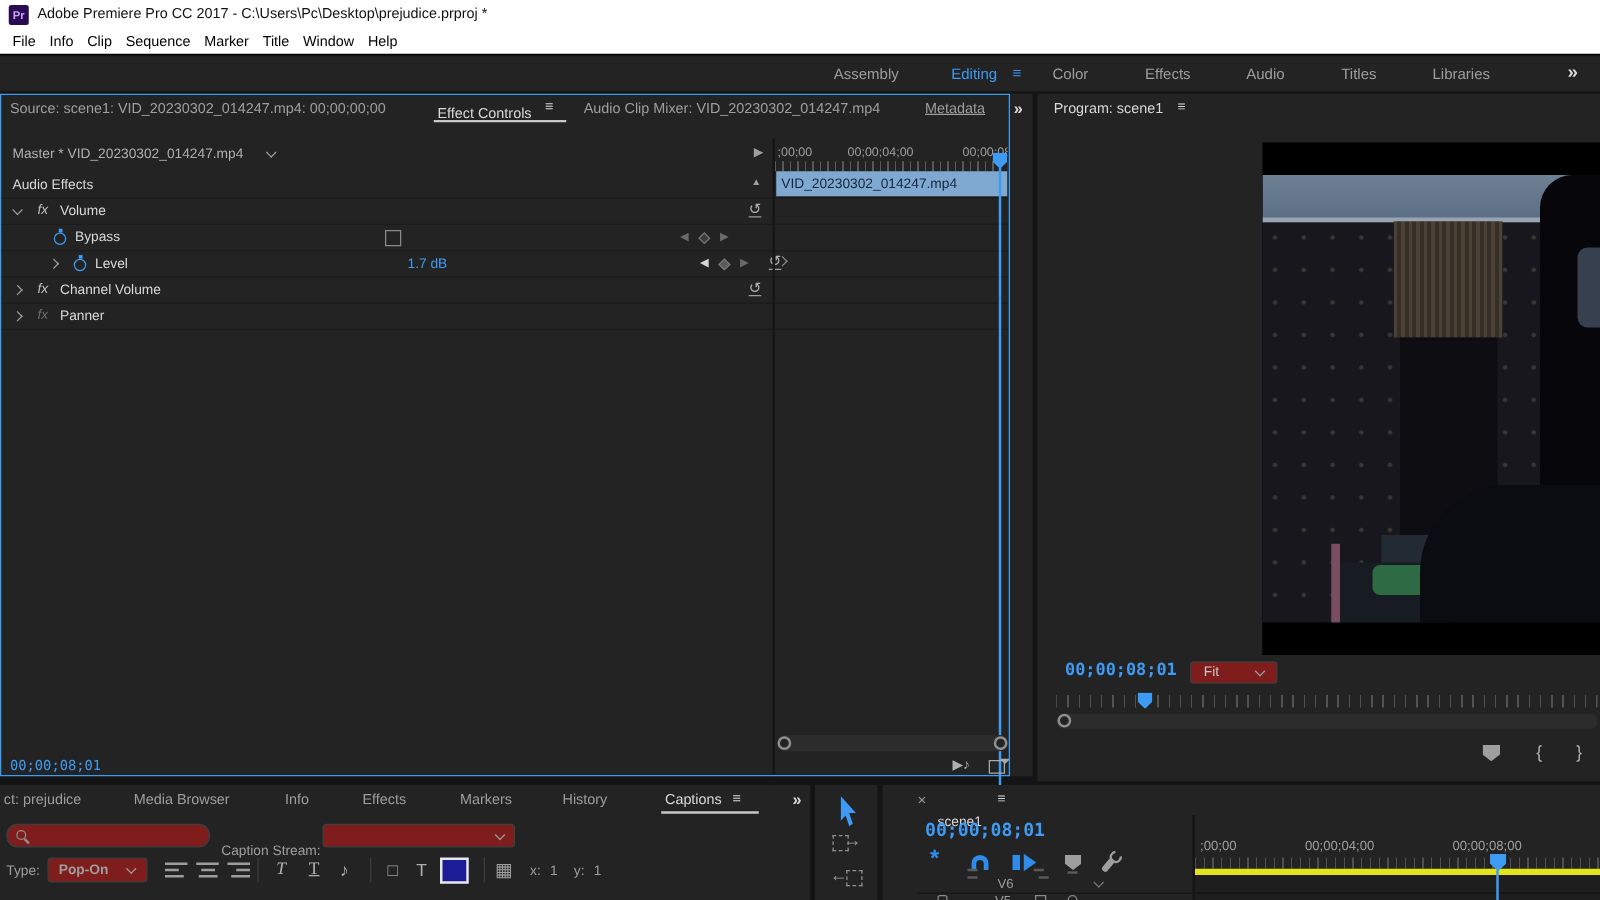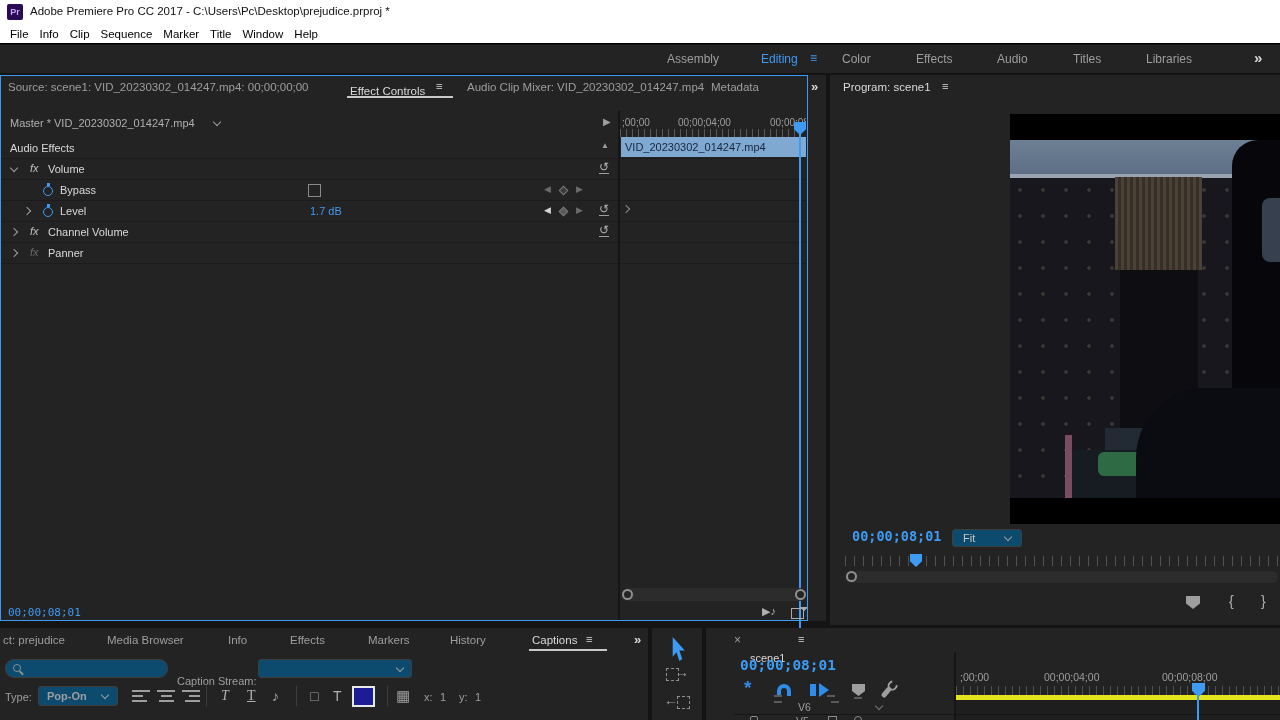--- a/index.html
+++ b/index.html
@@ -29,21 +29,21 @@
   .pent{ position:absolute; background:#9e9e9e; clip-path:polygon(0 0,100% 0,100% 58%,50% 100%,0 58%); }
   .knobbar{ position:absolute; background:#2c2c2c; border-radius:6px; }
   .knob{ position:absolute; width:11px; height:11px; border:2px solid #8f8f8f; border-radius:50%; background:#232323; }
   .mag{ position:absolute; width:8px; height:8px; border:1.5px solid #8f8f8f; border-radius:50%; }
   .mag::after{ content:''; position:absolute; width:5px; height:1.5px; background:#8f8f8f; transform:rotate(45deg); right:-4px; bottom:-2px; }
   .al{ position:absolute; width:18px; height:12px; }
   .al.l{ background:linear-gradient(#9e9e9e,#9e9e9e) 0 0/18px 2px no-repeat,linear-gradient(#9e9e9e,#9e9e9e) 0 5px/11px 2px no-repeat,linear-gradient(#9e9e9e,#9e9e9e) 0 10px/15px 2px no-repeat; }
   .al.c{ background:linear-gradient(#9e9e9e,#9e9e9e) 0 0/18px 2px no-repeat,linear-gradient(#9e9e9e,#9e9e9e) 3.5px 5px/11px 2px no-repeat,linear-gradient(#9e9e9e,#9e9e9e) 1.5px 10px/15px 2px no-repeat; }
   .al.r{ background:linear-gradient(#9e9e9e,#9e9e9e) 0 0/18px 2px no-repeat,linear-gradient(#9e9e9e,#9e9e9e) 7px 5px/11px 2px no-repeat,linear-gradient(#9e9e9e,#9e9e9e) 3px 10px/15px 2px no-repeat; }
   .vdiv{ position:absolute; width:1px; background:#3d3d3d; }
-  .dd{ position:absolute; background:#0c4a6e; border:1px solid #3e3e3e; border-radius:3px; }
+  .dd{ position:absolute; background:#7f1d1d; border:1px solid #3e3e3e; border-radius:3px; }
   .magnet{ position:absolute; width:14px; height:12px; border:4px solid #2f8ceb; border-bottom:none; border-radius:8px 8px 0 0; }
   .wrench{ position:absolute; width:4.5px; height:12px; background:#9e9e9e; border-radius:2px; transform:rotate(40deg); }
   .wrench::before{ content:''; position:absolute; top:-8px; left:-2px; width:6px; height:6px; border:2.5px solid #9e9e9e; border-radius:50%; border-top-color:transparent; }
   .linksel{ position:absolute; width:20px; height:14px; }
   .linksel::before{ content:''; position:absolute; left:0; top:1px; width:6px; height:12px; background:#2f8ceb; }
   .linksel::after{ content:''; position:absolute; left:9px; top:0; border-left:10px solid #2f8ceb; border-top:7px solid transparent; border-bottom:7px solid transparent; }
   .seltool{ position:absolute; width:18px; height:24px; background:#3e9bf4; clip-path:polygon(15% 0,15% 82%,36% 64%,52% 100%,68% 92%,52% 56%,82% 56%); }
   .dashbox{ position:absolute; width:13px; height:13px; border:1px dashed #8f8f8f; }
   .exporti{ position:absolute; width:13px; height:11px; border:1.5px solid #aaa; }
   .exporti::after{ content:''; position:absolute; right:-4px; top:-5px; border-left:6px solid transparent; border-bottom:6px solid #aaa; transform:rotate(45deg); }
@@ -83,21 +83,21 @@
     <span class="abs lt" style="left:1254px;top:4px;font-size:15px;font-weight:bold;">»</span>
   </div>
 
   <div class="panel" style="left:0;top:75px;width:826px;height:546px;">
 
     <div class="abs" style="left:0;top:0;width:806px;height:23px;overflow:hidden;font-size:11.5px;">
       <span class="abs" style="left:8px;top:6px;">Source: scene1: VID_20230302_014247.mp4: 00;00;00;00</span>
       <span class="abs lt" style="left:350px;top:10px;">Effect Controls</span>
       <span class="abs lt" style="left:436px;top:5px;font-weight:bold;">≡</span>
       <span class="abs" style="left:467px;top:6px;">Audio Clip Mixer: VID_20230302_014247.mp4</span>
-      <span class="abs" style="left:711px;top:6px;">Metadata</span>
+      <span class="abs" style="left:740px;top:6px;text-decoration:underline;">Metadata</span>
       <div class="abs" style="left:347px;top:21px;width:106px;height:2px;background:#c8c8c8;"></div>
     </div>
     <span class="abs lt" style="left:811px;top:4px;font-size:13px;font-weight:bold;">»</span>
 
     <div class="abs" style="left:0;top:36px;width:806px;height:26px;">
       <span class="abs" style="left:10px;top:6px;color:#b0b0b0;">Master * VID_20230302_014247.mp4</span>
       <span class="cv d abs" style="left:214px;top:8px;color:#9e9e9e;"></span>
       <span class="abs" style="left:603px;top:5px;color:#9e9e9e;font-size:10px;">▶</span>
     </div>
 
@@ -118,21 +118,21 @@
     <div class="abs" style="left:0;top:105px;width:618px;height:21px;">
       <span class="sw" style="left:43px;top:6px;"></span>
       <span class="abs lt" style="left:60px;top:4px;">Bypass</span>
       <span class="cb" style="left:308px;top:4px;"></span>
       <span class="abs dim" style="left:544px;top:4px;font-size:9px;">◀</span>
       <span class="kd" style="left:560px;top:7px;"></span>
       <span class="abs dim" style="left:576px;top:4px;font-size:9px;">▶</span>
     </div>
     <div class="rowline" style="left:0;top:125px;width:806px;"></div>
 
-    <div class="abs" style="left:0;top:126px;width:618px;height:21px;text-decoration:underline;">
+    <div class="abs" style="left:16px;top:126px;width:618px;height:21px;text-decoration:underline;">
       <span class="cv r abs" style="left:24px;top:7px;"></span>
       <span class="sw" style="left:43px;top:6px;"></span>
       <span class="abs lt" style="left:60px;top:4px;">Level</span>
       <span class="abs blue" style="left:310px;top:4px;">1.7 dB</span>
       <span class="abs" style="left:544px;top:4px;font-size:9px;color:#d6d6d6;">◀</span>
       <span class="kd" style="left:560px;top:7px;background:#5a5a5a;"></span>
       <span class="abs dim" style="left:576px;top:4px;font-size:9px;">▶</span>
       <span class="abs reset" style="left:599px;top:3px;">↺</span>
     </div>
     <div class="rowline" style="left:0;top:146px;width:806px;"></div>

